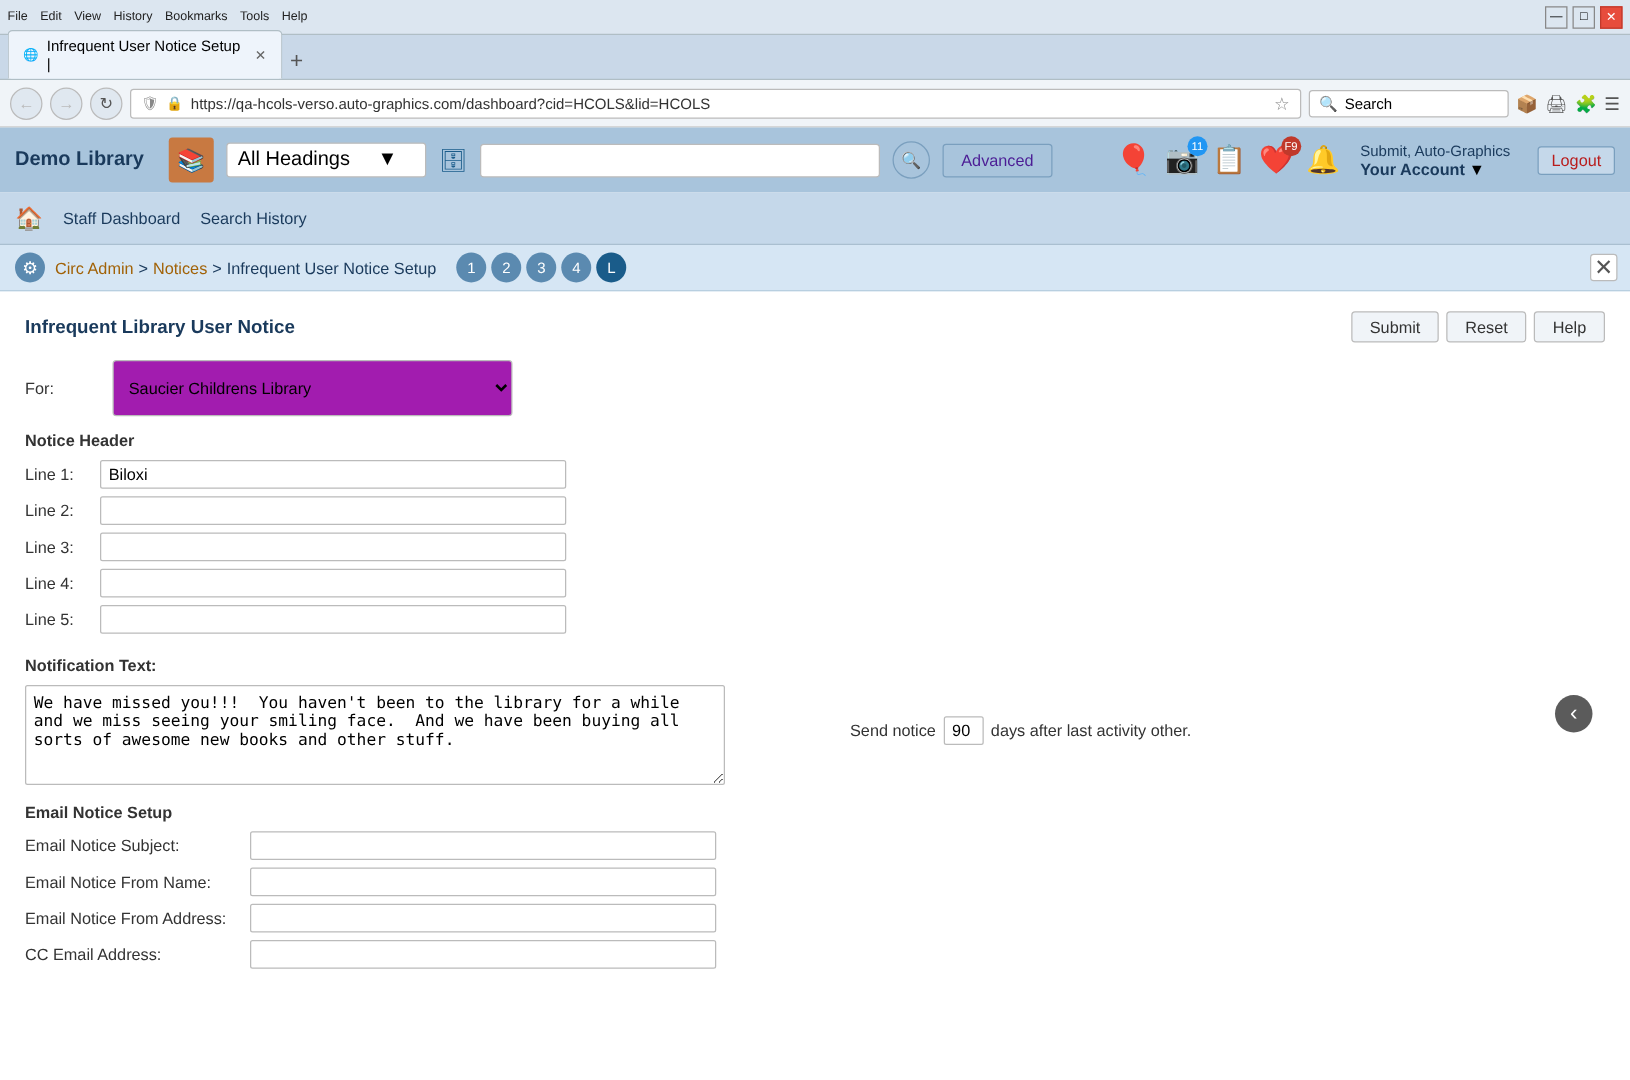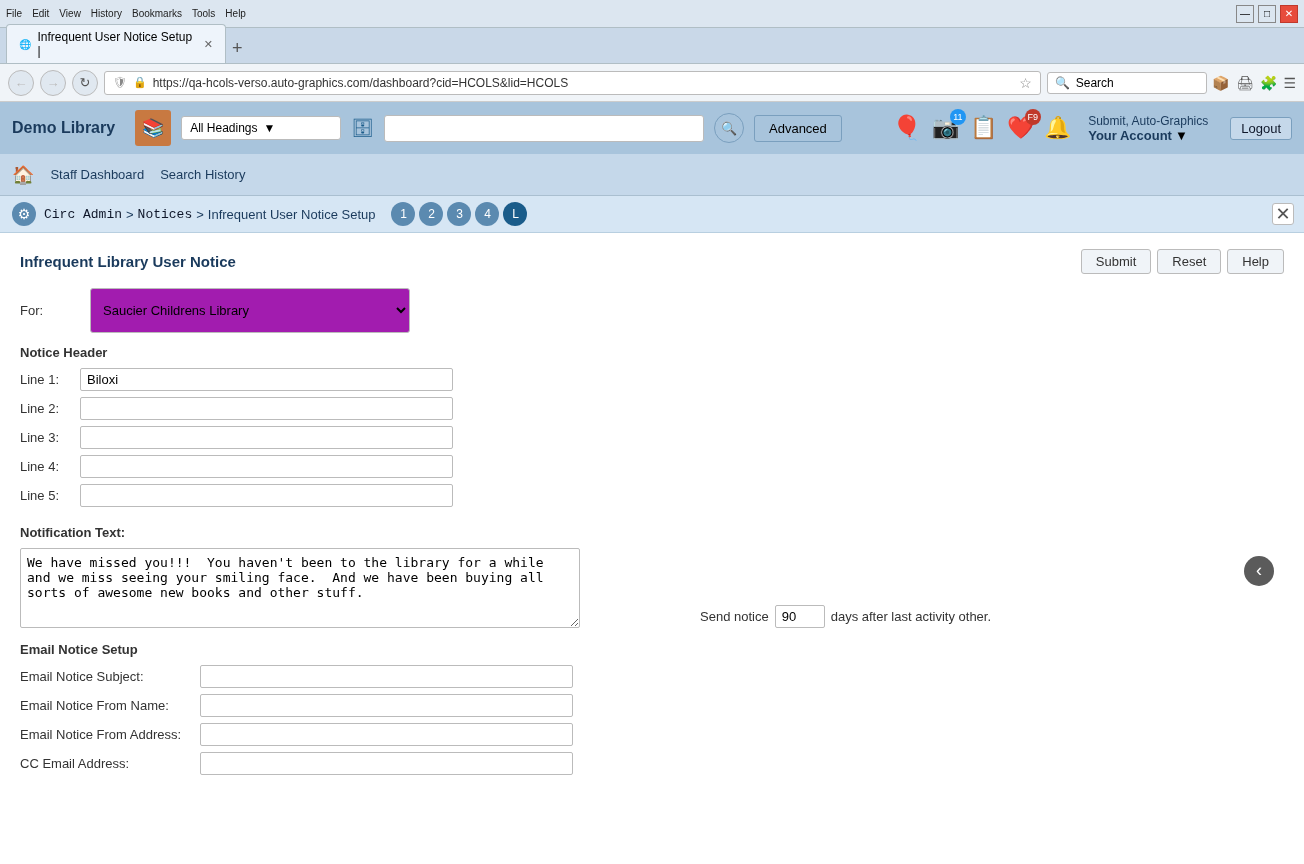--- a/index.html
+++ b/index.html
@@ -128,24 +128,24 @@
       background: #c87941;
       border-radius: 3px;
       display: flex; align-items: center; justify-content: center;
       color: #fff; font-size: 18px;
     }
     .search-dropdown {
       background: #fff;
       border: 1px solid #bbb;
       border-radius: 3px;
       padding: 4px 8px;
-      font-size: 12px;
-      display: flex;
-      align-items: center;
-      gap: 6px;
+      font-size: 16px;
+      display: flex;
+      align-items: center;
+      gap: 22px;
       min-width: 160px;
     }
     .db-icon {
       color: #1a5c8a;
       font-size: 18px;
     }
     .search-input-main {
       flex: 1;
       background: #fff;
       border: 1px solid #bbb;
@@ -163,21 +163,21 @@
       cursor: pointer;
       color: #1a3a5c;
     }
     .advanced-btn {
       background: #a8c4dc;
       border: 1px solid #7a9fbe;
       border-radius: 3px;
       padding: 5px 14px;
       font-size: 13px;
       cursor: pointer;
-      color: #000000;
+      color: #4c1d95;
     }
     .header-right-icons {
       margin-left: auto;
       display: flex;
       align-items: center;
       gap: 10px;
     }
     .header-icon-btn {
       position: relative;
       cursor: pointer;
@@ -211,21 +211,21 @@
       cursor: pointer;
     }
     .logout-btn {
       background: #c5d8ea;
       border: 1px solid #7a9fbe;
       border-radius: 3px;
       padding: 3px 10px;
       font-size: 13px;
       cursor: pointer;
       margin-left: 12px;
-      color: #0f172a;
+      color: #b91c1c;
     }
 
     
     .breadcrumb-bar {
       background: #d6e6f4;
       display: flex;
       align-items: center;
       padding: 6px 12px;
       border-bottom: 1px solid #b8cfe0;
       position: relative;
@@ -238,21 +238,21 @@
       color: #fff; font-size: 14px;
       margin-right: 8px;
     }
     .breadcrumb-text {
       font-size: 13px;
       color: #1a3a5c;
       display: flex;
       align-items: center;
       gap: 4px;
     }
-    .breadcrumb-text a { color: #0f172a; cursor: pointer; text-decoration: none; font-family: Liberation Mono, monospace; }
+    .breadcrumb-text a { color: #a16207; cursor: pointer; text-decoration: none; }
     .step-circles {
       display: flex;
       gap: 4px;
       margin-left: 16px;
     }
     .step-circle {
       width: 24px; height: 24px;
       border-radius: 50%;
       background: #5b8ab0;
       color: #fff;
@@ -363,21 +363,21 @@
       align-items: center;
       gap: 6px;
       font-size: 13px;
       color: #333;
     }
     .days-input {
       border: 1px solid #bbb;
       border-radius: 2px;
       padding: 3px 6px;
       font-size: 13px;
-      width: 50px;
+      width: 32px;
     }
     .back-arrow {
       position: absolute;
       right: 10px;
       top: 50%;
       transform: translateY(-50%);
       background: #5b5b5b;
       color: #fff;
       border-radius: 50%;
       width: 30px; height: 30px;
@@ -553,21 +553,21 @@
   <div class="form-row">
     <label class="row-label">Line 4:</label>
     <input class="row-input" type="text" style="">
   </div>
   <div class="form-row">
     <label class="row-label">Line 5:</label>
     <input class="row-input" type="text" style="">
   </div>
 
   <div class="content-area">
-    <div style="display:flex;align-items:flex-end;gap:20px;">
+    <div style="display:flex;align-items:flex-start;">
       <div>
         <div class="section-header">Notification Text:</div>
         <textarea class="notification-textarea" style="">We have missed you!!!  You haven't been to the library for a while and we miss seeing your smiling face.  And we have been buying all sorts of awesome new books and other stuff.</textarea>
       </div>
       <div style="display:flex;align-items:center;margin-top:60px;margin-left:100px;">
         <div class="send-notice-row">
           <span>Send notice</span>
           <input class="days-input" type="text" value="90" style="">
           <span>days after last activity other.</span>
         </div>

